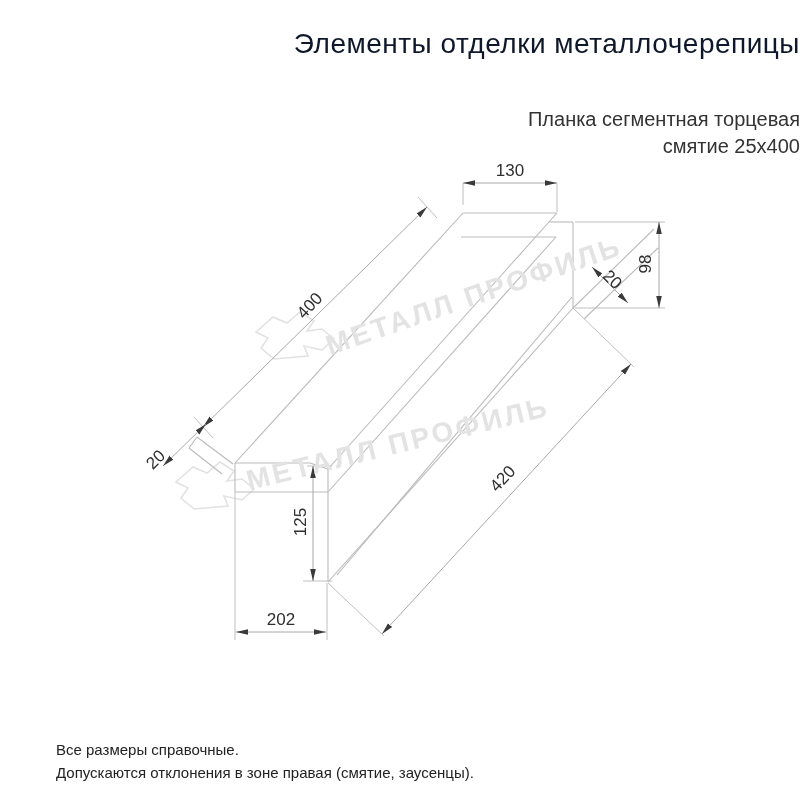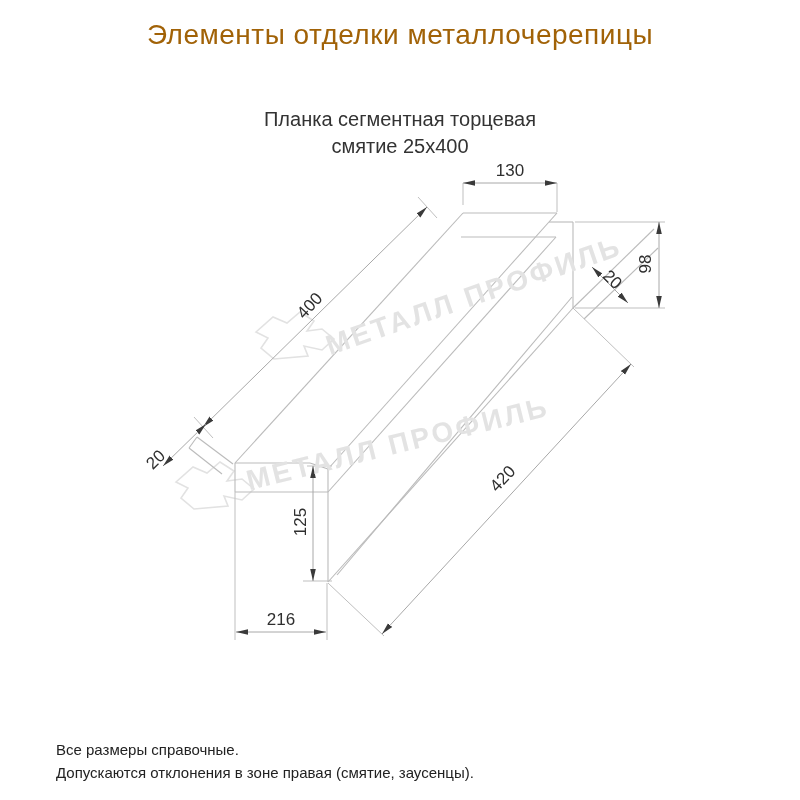--- a/index.html
+++ b/index.html
@@ -1,25 +1,25 @@
 <!DOCTYPE html>
 <html><head>
 <meta charset="utf-8">
 <style>
   html,body{margin:0;padding:0;}
   body{
     width:800px;height:800px;position:relative;background:#ffffff;
     font-family:"Liberation Sans", sans-serif;overflow:hidden;
   }
   .page-title{
-    position:absolute;left:0;top:19px;width:800px;text-align:center;
-    font-size:28px;color:#a16207;letter-spacing:0.5px;
+    position:absolute;left:0;top:28px;width:800px;text-align:right;
+    font-size:28px;color:#0f172a;letter-spacing:0.5px;
   }
   .subtitle{
-    position:absolute;left:0;top:106px;width:800px;text-align:center;
+    position:absolute;left:0;top:106px;width:800px;text-align:right;
     font-size:20px;color:#333;line-height:27px;
   }
   .notes{
     position:absolute;left:28px;top:738px;font-size:15px;color:#222;line-height:23px;margin-left:28px;
   }
   svg.drawing{position:absolute;left:0;top:0;}
   .dim-label{
     position:absolute;font-size:17px;color:#2f2f2f;white-space:nowrap;
     transform:translate(-50%,-50%);
   }
@@ -104,20 +104,20 @@
 </svg>
 
 <span class="wm-text" style="left:474px;top:296px;">МЕТАЛЛ ПРОФИЛЬ</span>
 <span class="wm-text" style="left:398px;top:444px;transform:translate(-50%,-50%) rotate(-14deg);">МЕТАЛЛ ПРОФИЛЬ</span>
 
 <span class="dim-label" style="left:510px;top:171px;">130</span>
 <span class="dim-label" style="left:646px;top:264px;transform:translate(-50%,-50%) rotate(-90deg);">98</span>
 <span class="dim-label" style="left:310px;top:306px;transform:translate(-50%,-50%) rotate(-47deg);">400</span>
 <span class="dim-label" style="left:503px;top:479px;transform:translate(-50%,-50%) rotate(-47deg);">420</span>
 <span class="dim-label" style="left:301px;top:522px;transform:translate(-50%,-50%) rotate(-90deg);">125</span>
-<span class="dim-label" style="left:281px;top:620px;">216</span>
+<span class="dim-label" style="left:281px;top:620px;">202</span>
 <span class="dim-label" style="left:156px;top:460px;transform:translate(-50%,-50%) rotate(-44deg);">20</span>
 <span class="dim-label" style="left:612px;top:280px;transform:translate(-50%,-50%) rotate(44deg);">20</span>
 
 <div class="notes">
   <div>Все размеры справочные.</div>
   <div>Допускаются отклонения в зоне правая (смятие, заусенцы).</div>
 </div>
 
 </body></html>

